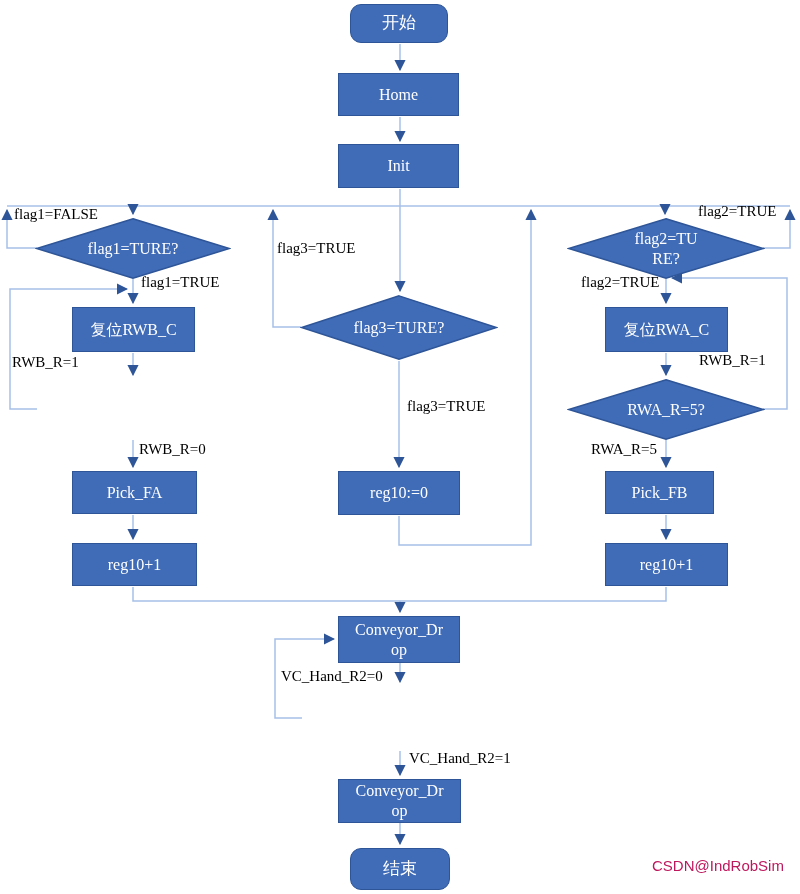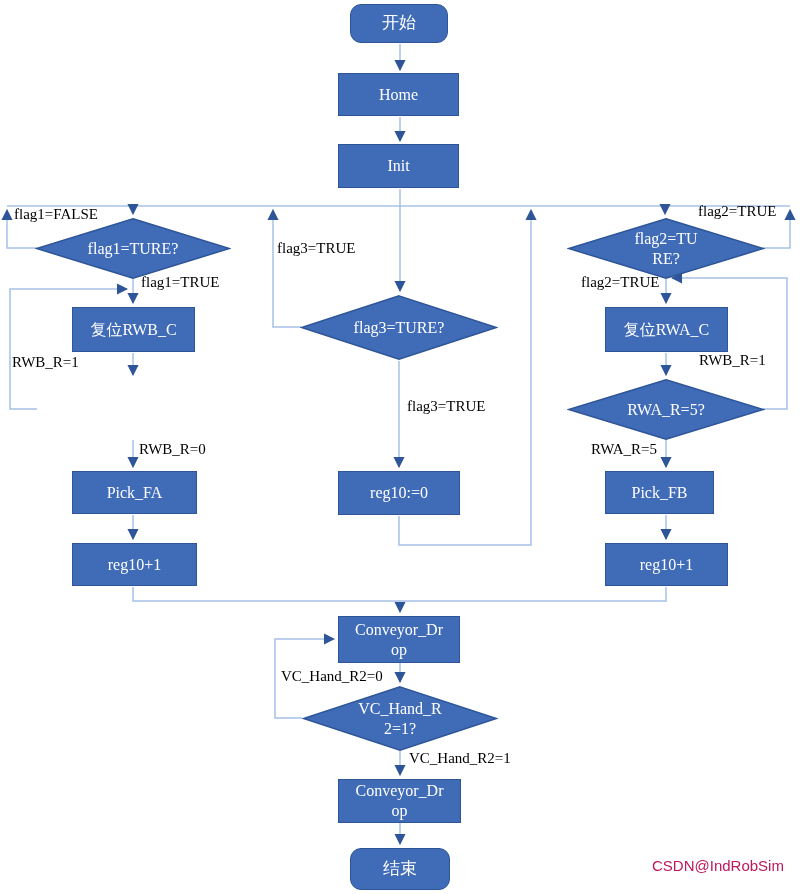--- a/index.html
+++ b/index.html
@@ -136,29 +136,20 @@
 
   <div class="node rect" style="left:605px;top:471px;width:109px;height:43px">Pick_FB</div>
 
   <div class="node rect" style="left:605px;top:543px;width:123px;height:43px">reg10+1</div>
 
   <div class="node rect" style="left:338px;top:616px;width:122px;height:47px">
     <span style="display:block">Conveyor_Dr</span>
     <span style="display:block">op</span>
   </div>
 
-  <div class="node diamond" style="left:302px;top:686px;width:196px;height:65px">
-    <svg class="dshape" viewBox="0 0 100 60" preserveAspectRatio="none">
-      <polygon points="50,0.8 99.2,30 50,59.2 0.8,30"></polygon>
-    </svg>
-    <div class="dlabel">
-      <span style="display:block">VC_Hand_R</span>
-      <span style="display:block">2=1?</span>
-    </div>
-  </div>
 
   <div class="node rect" style="left:338px;top:779px;width:123px;height:44px">
     <span style="display:block">Conveyor_Dr</span>
     <span style="display:block">op</span>
   </div>
 
   <div class="node rounded" style="left:350px;top:848px;width:100px;height:42px">结束</div>
 
   <div class="elabel" style="left:14px;top:205px">flag1=FALSE</div>
   <div class="elabel" style="left:141px;top:273px">flag1=TRUE</div>

